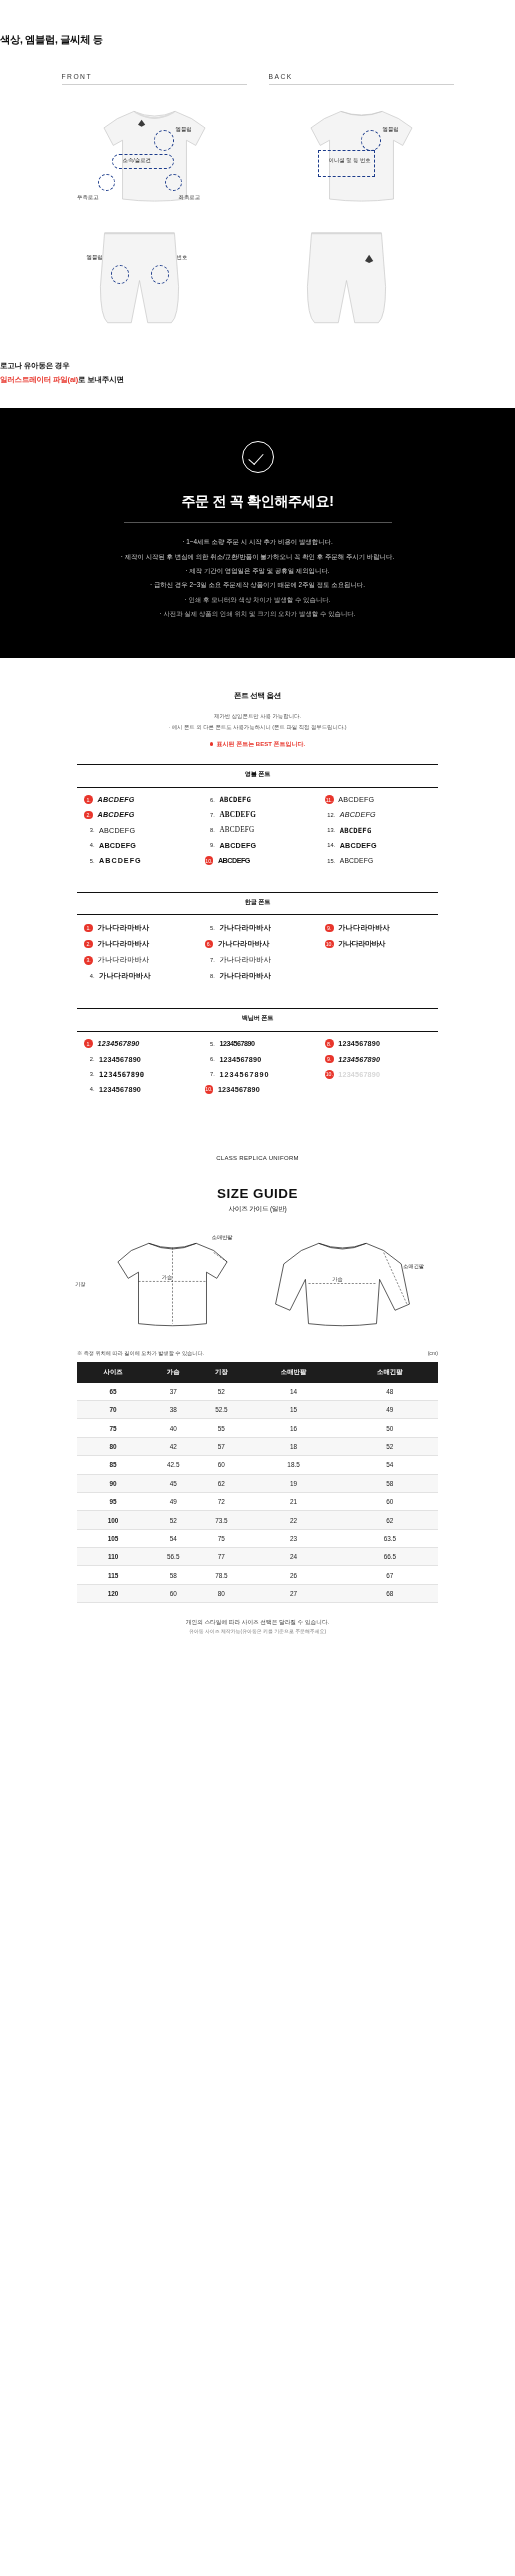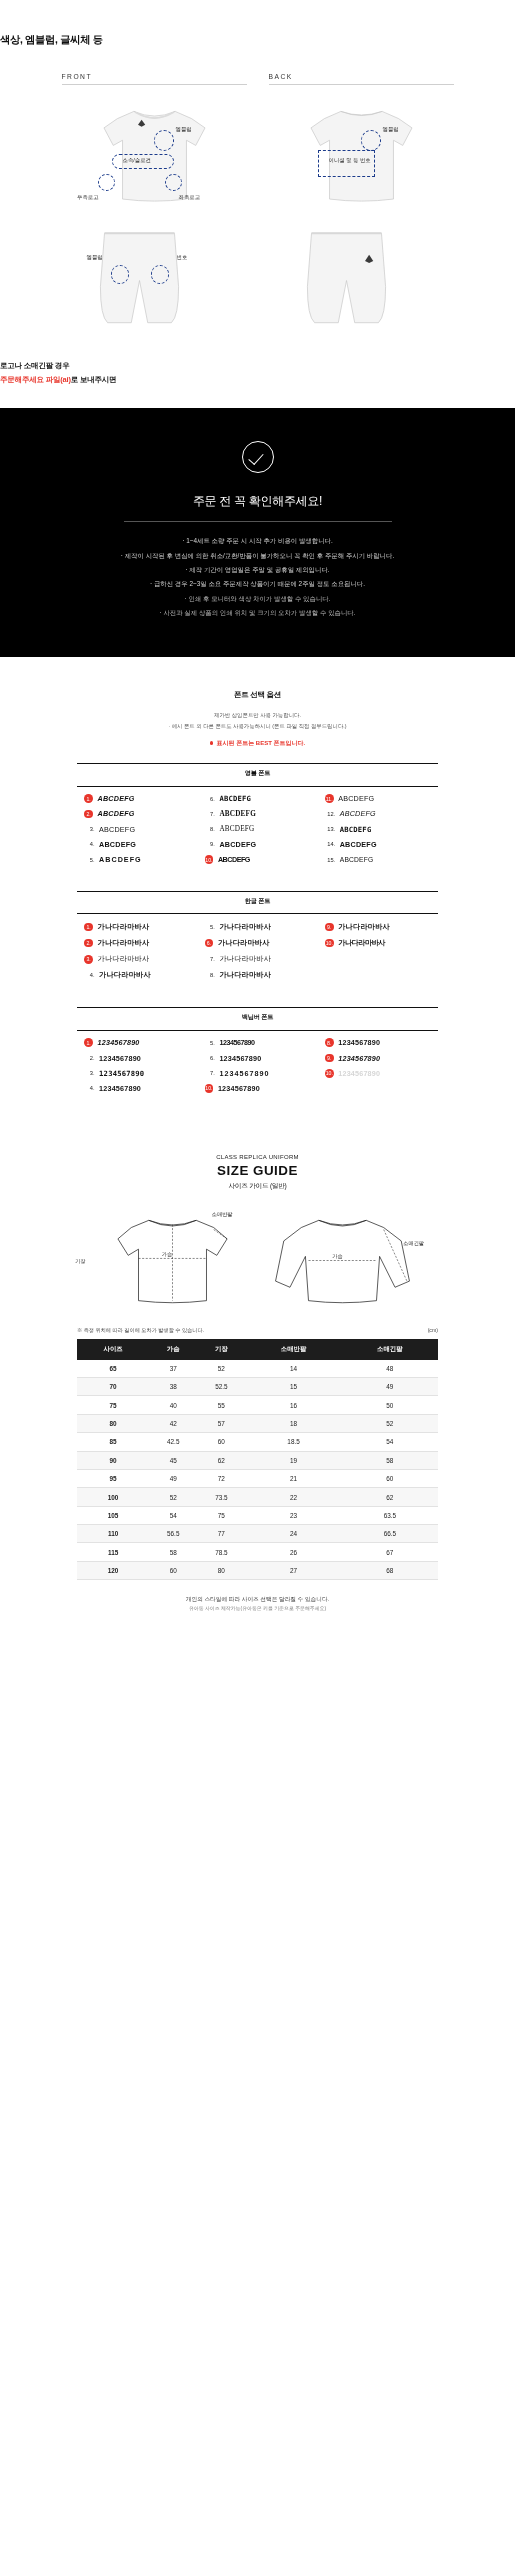--- a/index.html
+++ b/index.html
@@ -94,22 +94,22 @@
   .check-circle:after {
     content:"";
     position:absolute;
     left:9.8px; top:7.7px;
     width:6.7px; height:13px;
     border-right:1.5px solid #fff;
     border-bottom:1.5px solid #fff;
     transform:rotate(42deg);
   }
   .notice-title {
-    font-size:12px;
-    font-weight:normal;
+    font-size:14px;
+    font-weight:bold;
     letter-spacing:-0.3px;
     margin-bottom:8.2px;
     margin-top:20px;
   }
   .notice-rule {
     width:268px;
     height:0.5px;
     background:#555;
     margin:11.3px auto 12.4px auto;
   }
@@ -184,21 +184,21 @@
   .s-serif-plain { font-family:"Liberation Serif", serif; }
   .s-mono { font-family:"DejaVu Sans Mono", monospace; font-weight:bold; }
   .s-cond { font-weight:bold; letter-spacing:-0.5px; }
   .s-wide { font-weight:bold; letter-spacing:1px; }
   .s-light { font-weight:normal; font-size:6.7px; }
   .s-ghost { font-weight:bold; color:#d6d6d6; }
 
   
   .sec-size { background:#ffffff; padding:24px 0 18.5px 0; text-align:center; }
   .sg-eyebrow { font-size:6px; letter-spacing:0.3px; color:#222; }
-  .sg-title { font-size:13.4px; font-weight:bold; letter-spacing:0.5px; margin-top:3px; }
+  .sg-title { font-size:13.4px; font-weight:bold; letter-spacing:0.5px; margin-top:25px; }
   .sg-sub { font-size:6.7px; margin-top:4.1px; letter-spacing:-0.3px; }
 
   .sg-figs {
     width:361px; margin:17.5px auto 0 auto;
     display:flex; justify-content:center; gap:15.5px;
     position:relative;
   }
   .sg-fig { position:relative; }
   .sg-lab {
     position:absolute;
@@ -305,23 +305,23 @@
       <div class="shorts-col">
         <svg width="155" height="108" viewBox="0 0 300 210">
           <path d="M82 16 L218 16 L226 120 Q226 178 212 190 L166 190 L150 108 L134 190 L88 190 Q74 178 74 120 Z" fill="#f4f4f4" stroke="#c9c9c9" stroke-width="1.4"></path>
           <path d="M82 16 L218 16" stroke="#d8d8d8" stroke-width="4" fill="none"></path>
           <path d="M186 70 l8 -12 l8 12 l-8 4 z" fill="#3a3a3a"></path>
         </svg>
       </div>
     </div>
 
     <div class="note">
-      <div>로고나 소매긴팔 경우</div>
+      <div>로고나 유아동은 경우</div>
       <div>
-        <span class="red">주문해주세요 파일(ai)</span><span>로 보내주시면</span>
+        <span class="red">일러스트레이터 파일(ai)</span><span>로 보내주시면</span>
       </div>
     </div>
   </section>
 
   <section class="sec-notice">
     <div class="check-circle"></div>
     <div class="notice-title">주문 전 꼭 확인해주세요!</div>
     <div class="notice-rule"></div>
     <div class="notice-list">
       <div>· 1~4세트 소량 주문 시 시작 추가 비용이 발생합니다.</div>

